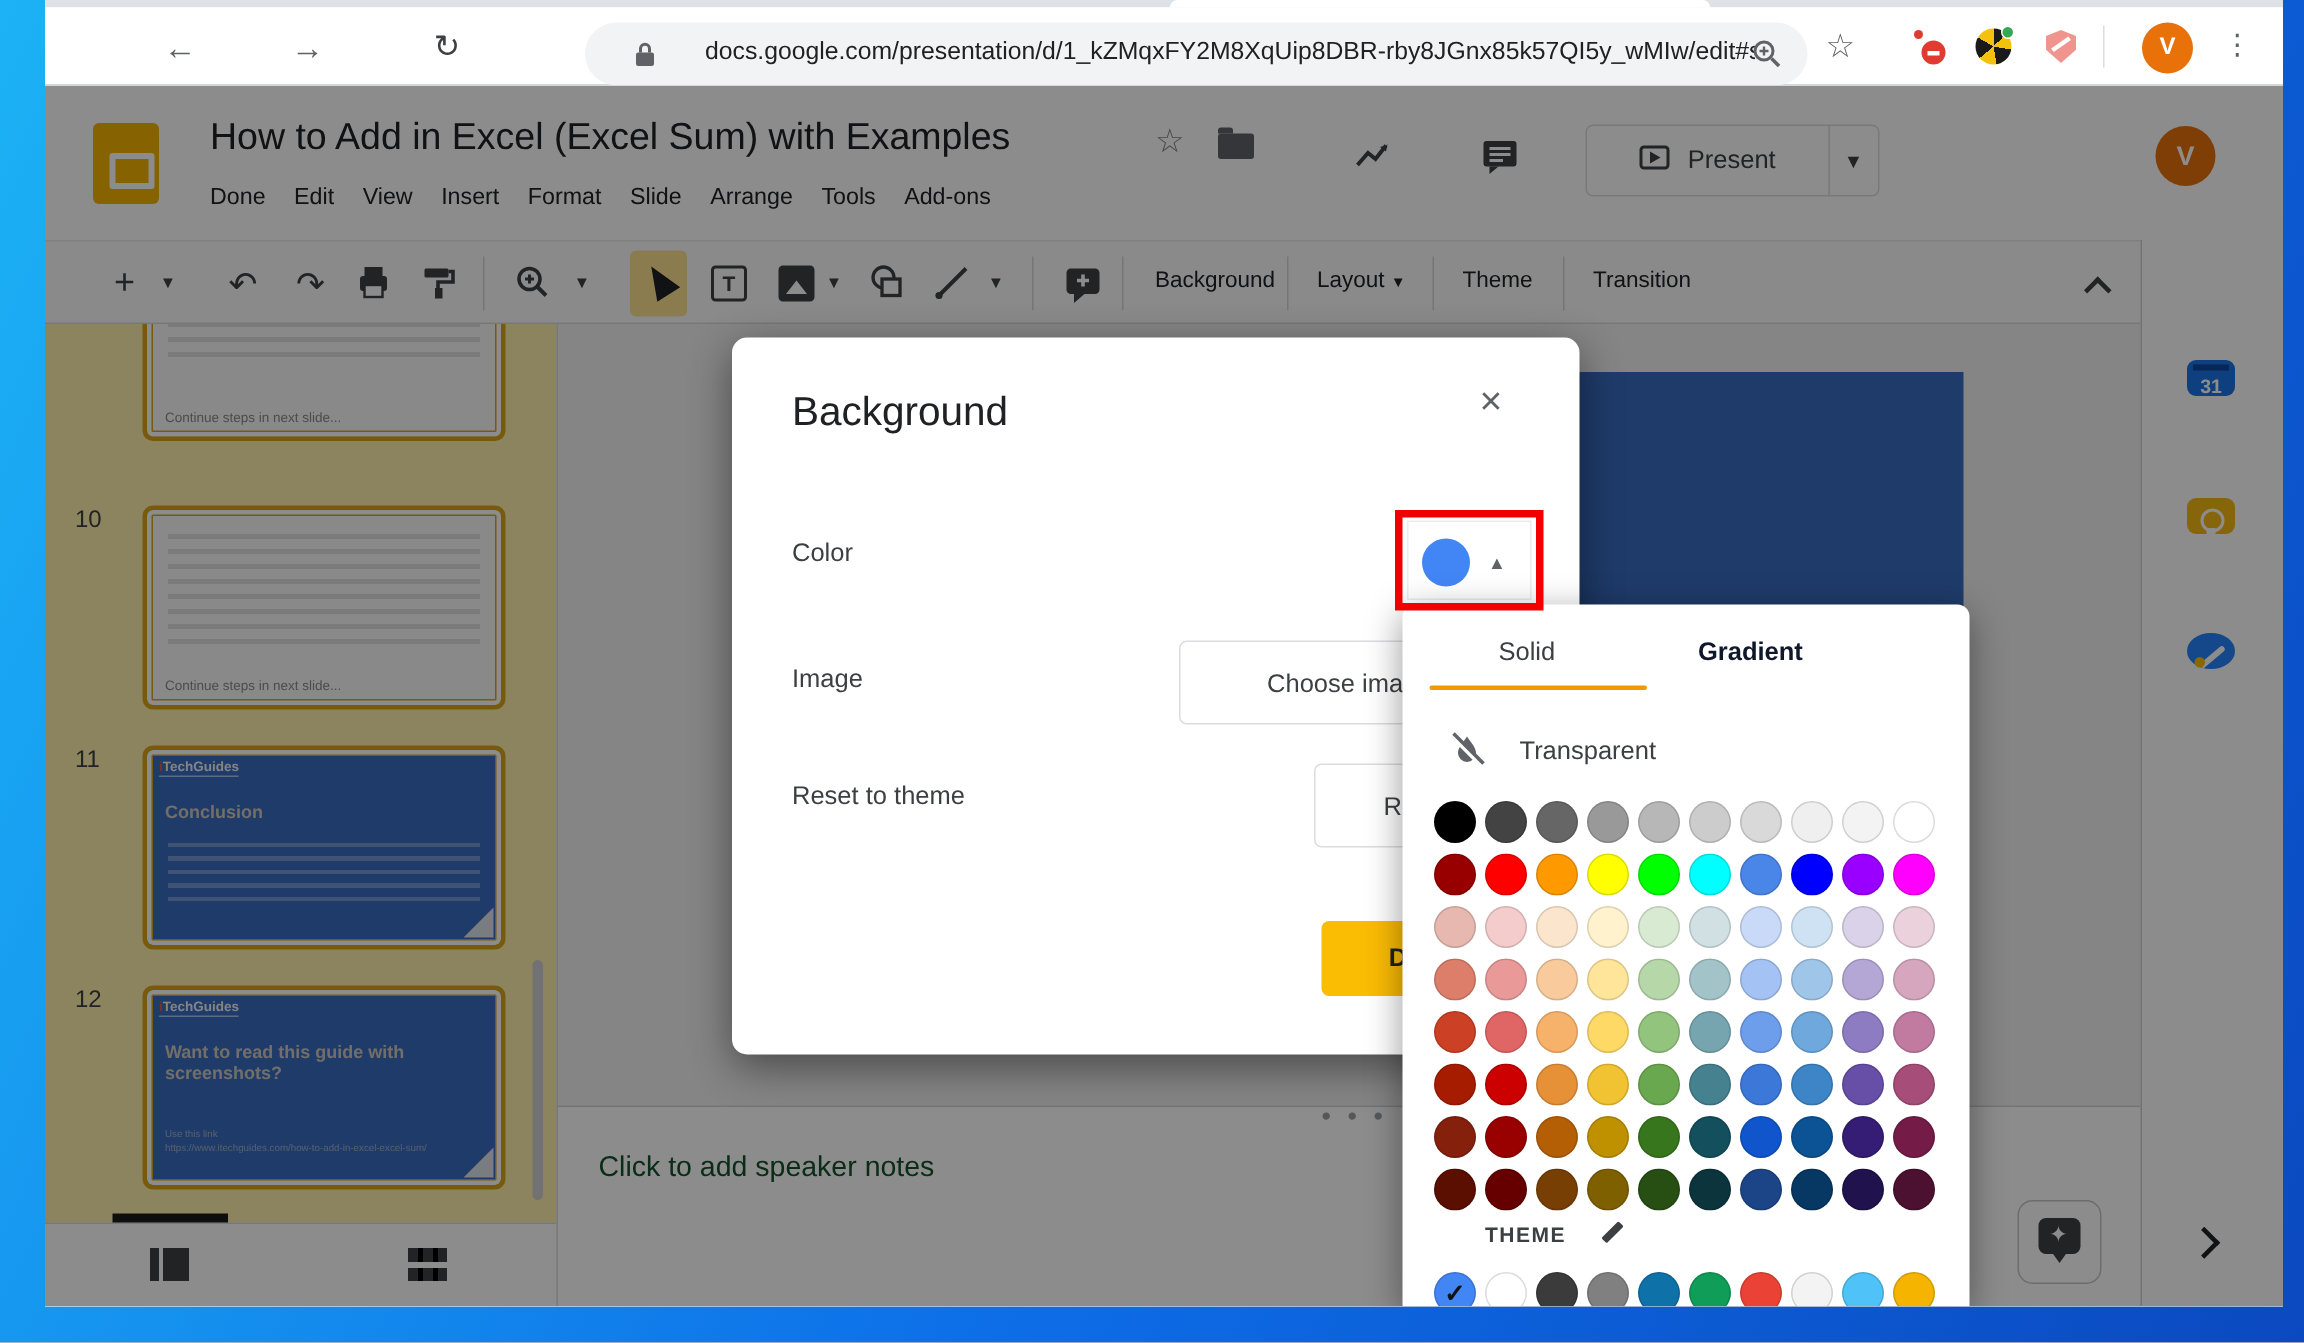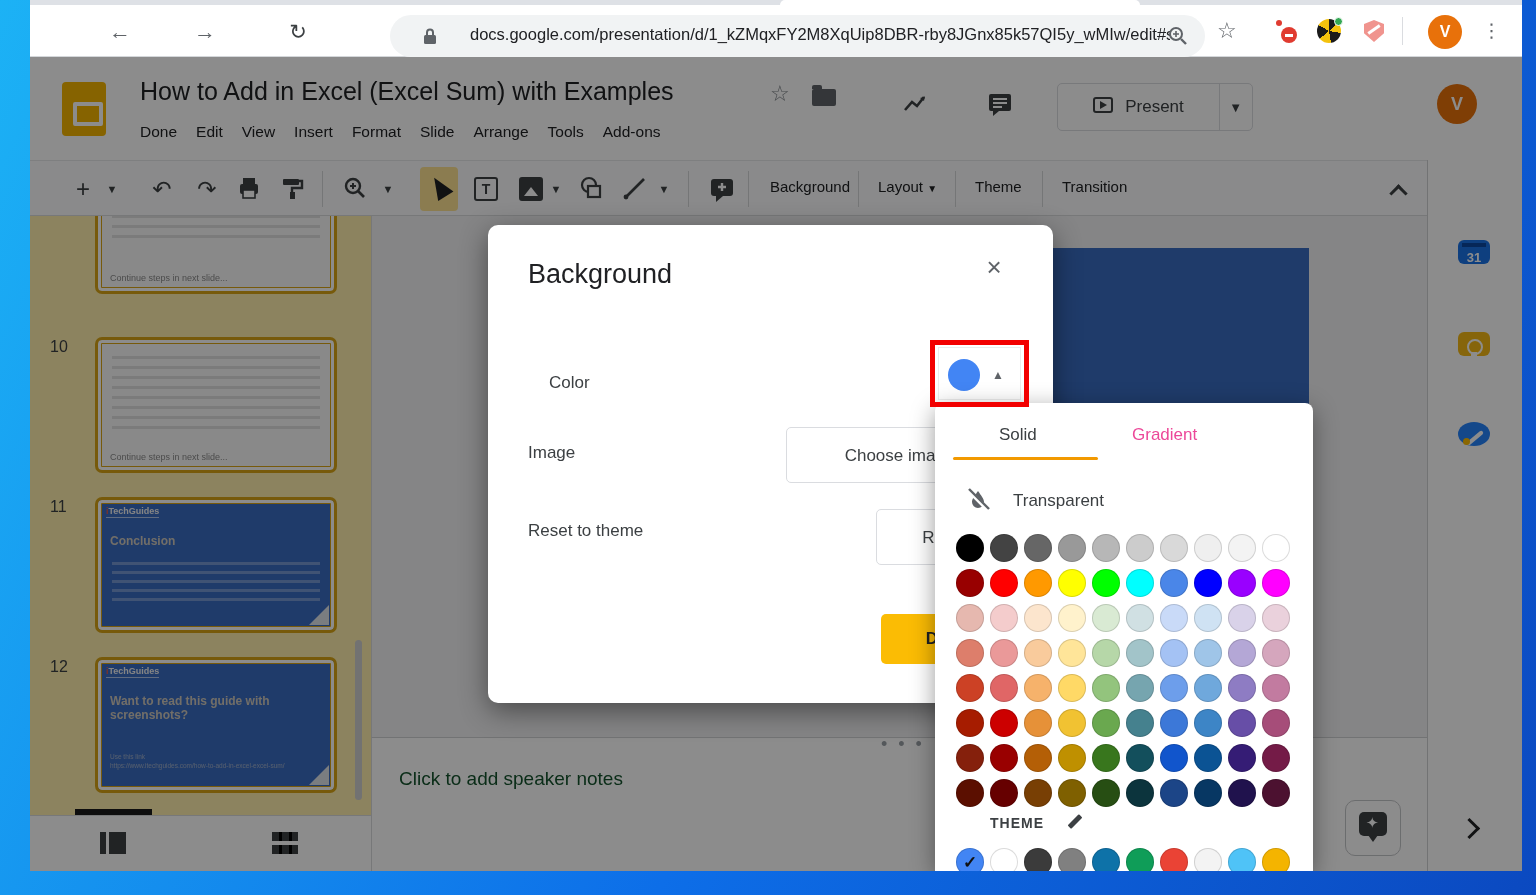--- a/index.html
+++ b/index.html
@@ -327,35 +327,35 @@
       <div class="explore-btn">
         <div class="explore-ic"></div>
       </div>
       <div class="chev-right"></div>
 
       <div class="overlay"></div>
 
       <div class="dialog">
         <div class="dlg-title">Background</div>
         <div class="dlg-close">×</div>
-        <div class="dlg-label" style="top:148px;margin-left:21px;">Color</div>
+        <div class="dlg-label" style="top:134px;">Color</div>
         <div class="color-btn">
           <div class="color-circle" style="background: rgb(66, 133, 244);"></div>
           <div class="color-caret">▲</div>
         </div>
         <div class="dlg-label" style="top:218px;">Image</div>
         <div class="dlg-btn" style="left:298px; top:202px; width:227px; height:56px; line-height:56px;">Choose image</div>
         <div class="dlg-label" style="top:296px;">Reset to theme</div>
         <div class="dlg-btn" style="left:388px; top:284px; width:137px; height:56px; line-height:56px;">Reset</div>
         <div class="done-btn" style="background: rgb(251, 188, 4);">Done</div>
       </div>
 
       <div class="picker">
         <div class="pk-tab" style="left:64px; color:#3c4043;">Solid</div>
-        <div class="pk-tab" style="left:197px; color:#ec4899;">Gradient</div>
+        <div class="pk-tab" style="left:197px; color:#0f172a;font-weight:bold;">Gradient</div>
         <div class="pk-underline" style="background: rgb(242, 153, 0);"></div>
         <div class="pk-transparent-icon">
           <svg width="26" height="26" viewBox="0 0 26 26">
               <path d="M13 4c3 4.5 6 7.5 6 11a6 6 0 0 1-12 0c0-3.5 3-6.5 6-11z" fill="#5f6368"></path>
               <path d="M3 3l20 20" stroke="#fff" stroke-width="4"></path>
               <path d="M4 2l20 20" stroke="#5f6368" stroke-width="2.4"></path>
             </svg>
         </div>
         <div class="pk-transparent-label">Transparent</div>
         <div class="pk-grid" id="palette-grid">

